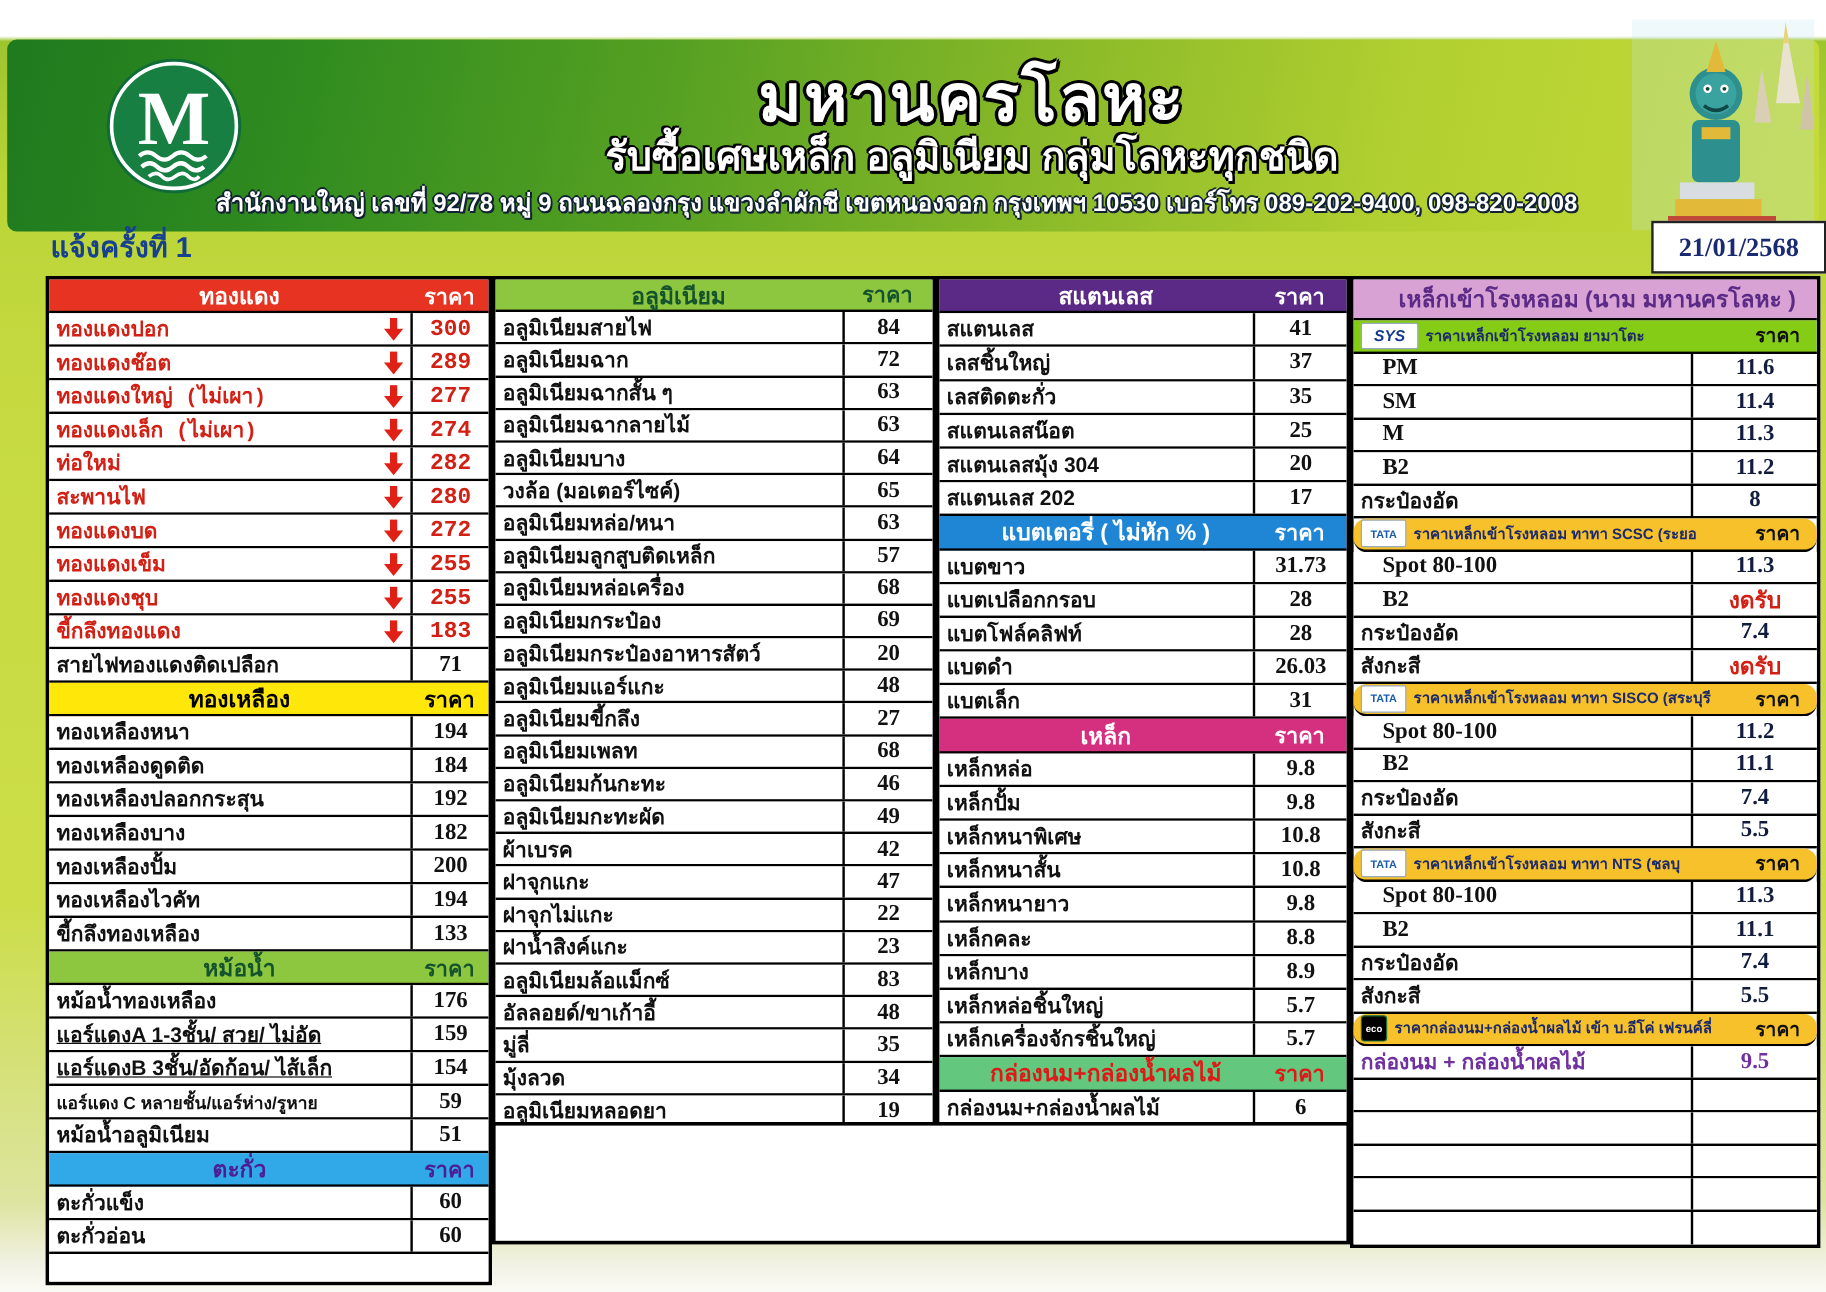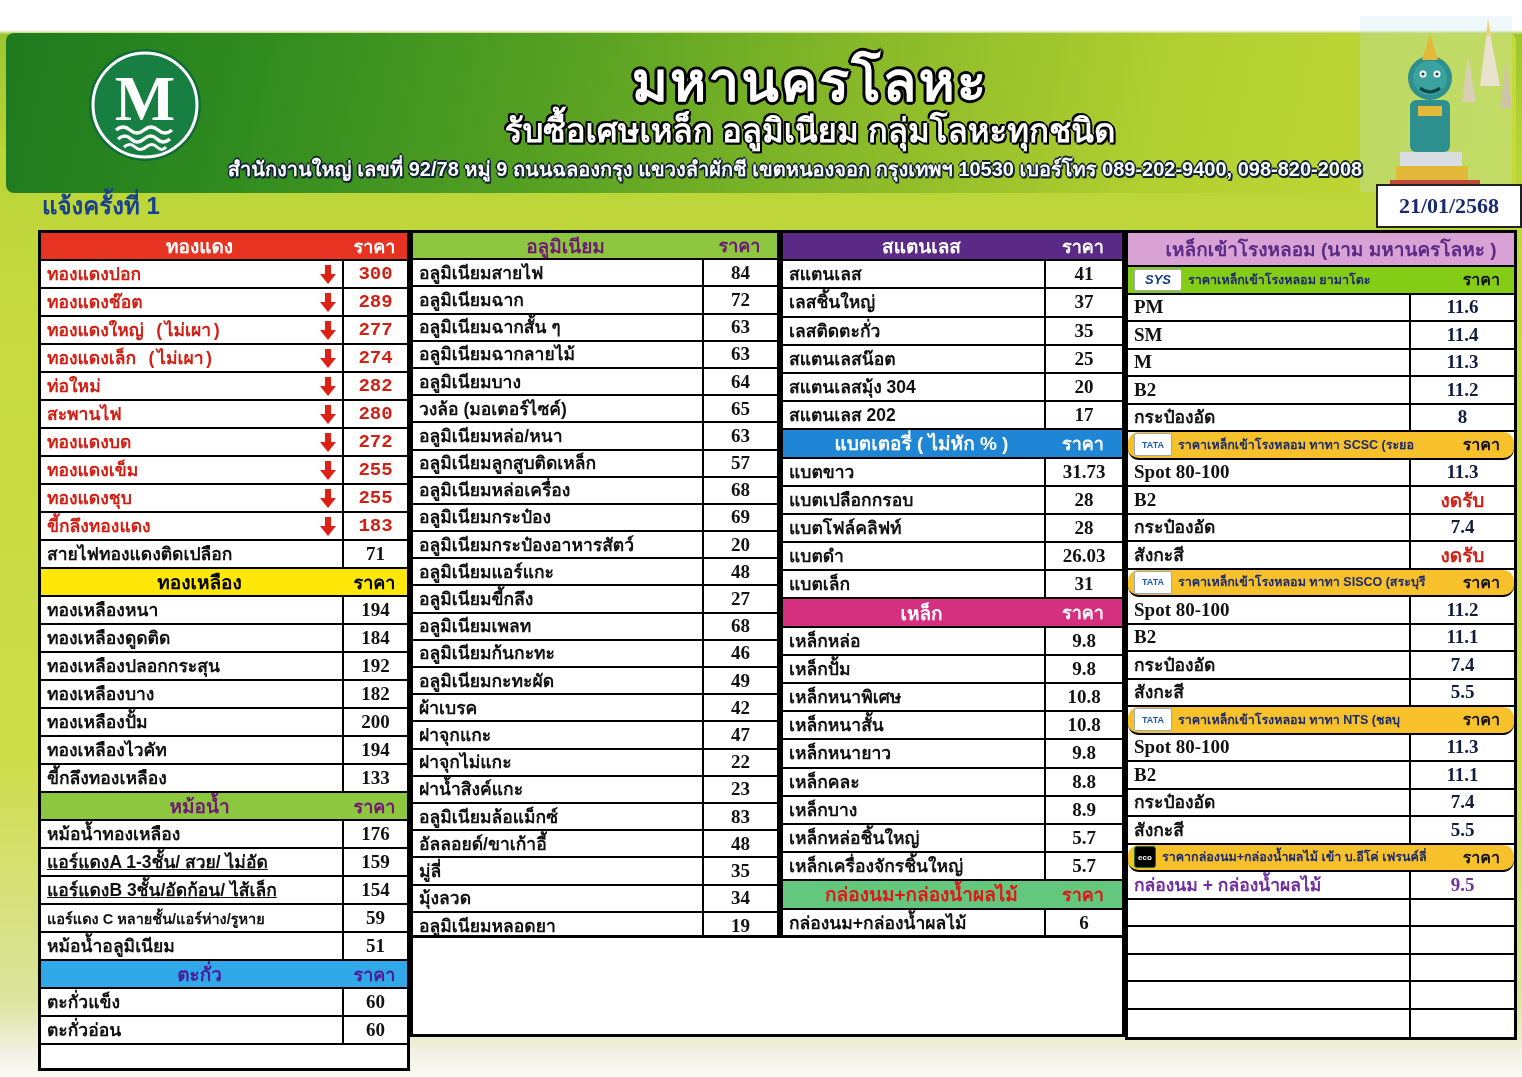--- a/index.html
+++ b/index.html
@@ -8,21 +8,21 @@
     background:linear-gradient(180deg,#ffffff 0%,#ffffff 2.8%,#9cc52e 3.2%,#b9d437 14%,#c6da40 30%,#ccdd48 70%,#dde4a0 93%,#f2f2e6 98%,#fbfbf6 100%);}
   .hero{position:absolute;left:6px;top:33px;width:1510px;height:160px;border-radius:8px;
     background:linear-gradient(102deg,#1e7a1e 0%,#2f8b1f 16%,#55a022 36%,#8cbb29 58%,#b1cf30 76%,#c6db3a 100%);}
   .mlogo{position:absolute;left:86px;top:46px;}
   .title{position:absolute;left:300px;top:38px;width:1020px;text-align:center;
     font-size:55px;font-weight:bold;color:#fff;letter-spacing:2px;
     text-shadow:3px 0 0 #000,-3px 0 0 #000,0 3px 0 #000,0 -3px 0 #000,2px 2px 0 #000,-2px -2px 0 #000,2px -2px 0 #000,-2px 2px 0 #000;}
   .subtitle{position:absolute;left:300px;top:104px;width:1020px;text-align:center;
     font-size:33px;font-weight:bold;color:#fff;
     text-shadow:2px 0 0 #000,-2px 0 0 #000,0 2px 0 #000,0 -2px 0 #000,2px 2px 0 #000,-2px -2px 0 #000;}
-  .address{position:absolute;left:180px;top:153px;width:1230px;text-align:center;
+  .address{position:absolute;left:180px;top:153px;width:1230px;text-align:left;
     font-size:20px;font-weight:bold;color:#fff;
     text-shadow:1.6px 0 0 #123,-1.6px 0 0 #123,0 1.6px 0 #123,0 -1.6px 0 #123,1.6px 1.6px 0 #123;}
   .notice{position:absolute;left:42px;top:186px;font-size:24px;font-weight:bold;color:#17418f;}
   .datebox{position:absolute;left:1376px;top:184px;width:142px;height:40px;background:#fff;border:2px solid #222;
     display:flex;align-items:center;justify-content:center;
     font-family:"Liberation Serif",serif;font-weight:bold;font-size:22px;color:#1a2a72;}
   .temple{position:absolute;right:10px;top:16px;}
 
   .col{position:absolute;top:230px;border:3px solid #000;background:#fff;box-sizing:border-box;}
   #col1{left:38px;width:372px;--rh:28px;--pw:65px;}
@@ -37,28 +37,28 @@
   .hrow .cell-p{border-left:none;}
   .hrow{font-weight:bold;font-size:19px;}
   .hname{justify-content:center;padding-left:22px;}
   .hprice{font-size:18px;font-weight:bold;}
   .name{font-size:17.5px;font-weight:bold;color:#111;}
   .name>span{white-space:nowrap;overflow:hidden;}
   .price{font-family:"Liberation Serif",serif;font-weight:bold;font-size:19px;color:#111;}
   .t-red{color:#d32015 !important;font-family:Liberation Mono, monospace;}
   .t-ul{text-decoration:underline;}
   .t-sm{font-size:14.5px;}
-  .t-lat{font-family:"Liberation Serif",serif;font-size:19px;}
+  .t-lat{font-family:"Liberation Serif",serif;font-size:19px;margin-left:18px;}
   .t-ppl{color:#7030a0 !important;}
   .c4price{color:#111c3e;}
   .note{color:#d32015;font-weight:bold;font-size:18px;}
 
   .hd-red{background:#e63322;color:#fff;}
   .hd-yellow{background:#ffe70a;color:#000;}
-  .hd-green{background:#8dc63f;color:#701a75;justify-content:flex-end;}
+  .hd-green{background:#8dc63f;color:#14532d;justify-content:flex-end;}
   .hd-blue{background:#31a9e9;color:#4c1d95;}
   .hd-purple{background:#5b2a86;color:#fff;}
   .hd-bluew{background:#1f86d6;color:#fff;}
   .hd-magenta{background:#d5307f;color:#fff;}
   .hd-greenred{background:#63c77d;color:#e01818;}
   .hd-orange{background:#84cc16;color:#111;}
   .hd-gold{background:#f6c12b;color:#111;border-radius:11px;}
   .hd-lav{background:#d9a2d5;color:#5b2a86;}
   .c4title{height:34px;font-size:19px;}
   .c4hd{align-items:center;display:flex;padding:0 4px;}

